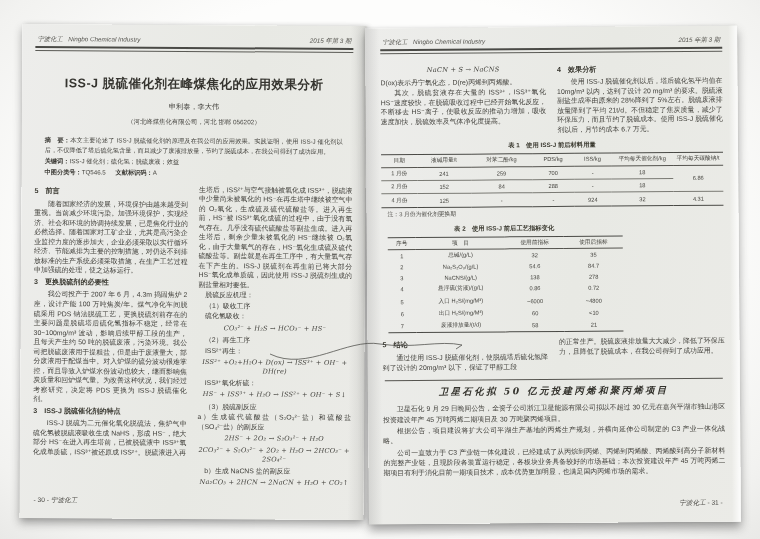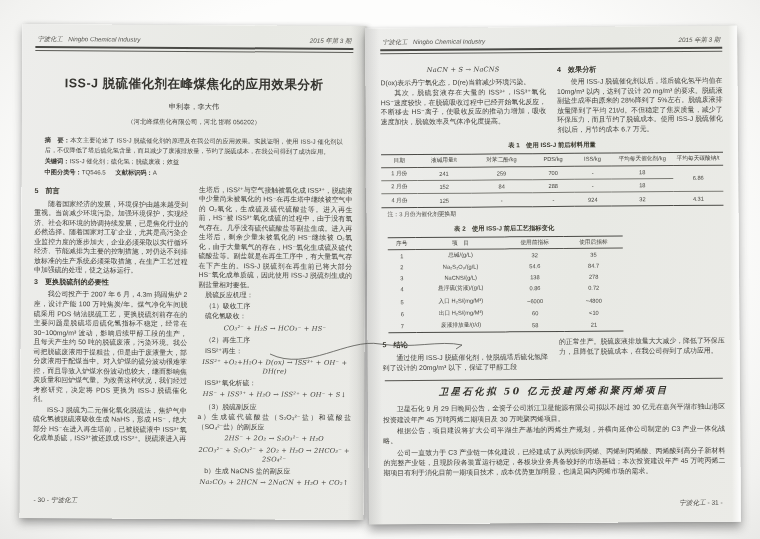--- a/index.html
+++ b/index.html
@@ -121,20 +121,21 @@
         <b style="margin-left:8px;">文献标识码：</b><span>A</span>
       </div>
     </div>
 
     <div class="cols">
       <div class="col">
         <div class="sec-h">5　前言</div>
         <p class="para">随着国家经济的发展，环境保护由越来越受到重视。当前减少环境污染。加强环境保护，实现经济、社会和环境的协调持续发展，已是焦化行业的必然选择。随着国家对工矿企业，尤其是高污染企业监控力度的逐步加大，企业必须采取以实行循环经济、节能减排为主要的控制措施，对仍达不到排放标准的生产系统必须采取措施，在生产工艺过程中加强硫的处理，使之达标运行。</p>
         <div class="sec-h">3　更换脱硫剂的必要性</div>
         <p class="para">我公司投产于 2007 年 6 月，4.3m 捣固焦炉 2 座，设计产能 100 万吨焦炭/年。煤气净化车间脱硫采用 PDS 钠法脱硫工艺，更换脱硫剂前存在的主要问题是脱硫塔后硫化氢指标不稳定，经常在 30~100mg/m³ 波动，影响后续甲醇工段的生产，且每天产生约 50 吨的脱硫废液，污染环境。我公司把脱硫废液用于提粗盐，但是由于废液量大，部分废液用于配煤当中。对入炉煤的硫分波动很难掌控，而且导致入炉煤水份波动也较大，继而影响焦炭质量和回炉煤气量。为改善这种状况，我们经过考察研究，决定将 PDS 更换为 ISS-J 脱硫催化剂。</p>
+        <div class="sec-h">3　ISS-J 脱硫催化剂的特点</div>
         <p class="para">ISS-J 脱硫为二元催化氧化脱硫法，焦炉气中硫化氢被脱硫液吸收生成 NaHS，形成 HS⁻，绝大部分 HS⁻在进入再生塔前，已被脱硫液中 ISS³⁺氧化成单质硫，ISS³⁺被还原成 ISS²⁺。脱硫液进入再</p>
       </div>
       <div class="col">
         <p class="para-noindent">生塔后，ISS²⁺与空气接触被氧化成 ISS³⁺，脱硫液中少量尚未被氧化的 HS⁻在再生塔中继续被空气中的 O₂氧化，生成硫及硫代硫酸盐等。进入再生前，HS⁻被 ISS³⁺氧化成硫的过程中，由于没有氧气存在。几乎没有硫代硫酸盐等副盐生成。进入再生塔后，剩余少量未被氧化的 HS⁻继续被 O₂氧化，由于大量氧气的存在，HS⁻氧化生成硫及硫代硫酸盐等。副盐就是在再生工序中，有大量氧气存在下产生的。ISS-J 脱硫剂在再生前已将大部分 HS⁻氧化成单质硫，因此使用 ISS-J 脱硫剂生成的副盐量相对要低。</p>
         <p class="subline">脱硫反应机理：</p>
         <p class="subline">（1）吸收工序</p>
         <p class="subline">硫化氢吸收：</p>
         <div class="formula">CO₃²⁻ + H₂S → HCO₃⁻ + HS⁻</div>
         <p class="subline">（2）再生工序</p>
         <p class="subline">ISS²⁺再生：</p>
@@ -162,21 +163,21 @@
         <span>宁波化工</span>
         <span class="en">Ningbo Chemical Industry</span>
       </span>
       <span class="issue">2015 年第 3 期</span>
     </div>
     <div class="headrule"></div>
 
     <div class="cols" style="margin-top:10px;">
       <div class="col">
         <div class="formula">NaCN + S → NaCNS</div>
-        <p class="para-noindent">D(ox)表示丹宁氧化态，D(re)当前减少环境污染。</p>
+        <p class="para-noindent">D(ox)表示丹宁氧化态，D(re)丙烯到丙烯酸。</p>
         <p class="para">其次，脱硫贫液存在大量的 ISS³⁺，ISS³⁺氧化 HS⁻速度较快，在脱硫吸收过程中已经开始氧化反应，不断移去 HS⁻离子，使吸收反应的推动力增加，吸收速度加快，脱硫效率及气体净化度提高。</p>
       </div>
       <div class="col">
         <div class="sec-h">4　效果分析</div>
         <p class="para">使用 ISS-J 脱硫催化剂以后，塔后硫化氢平均值在 10mg/m³ 以内，达到了设计 20 mg/m³ 的要求。脱硫液副盐生成率由原来的 28%降到了 5%左右。脱硫废液排放量降到了平均 21t/d。不但稳定了焦炭质量，减少了环保压力，而且节约了脱硫成本。使用 ISS-J 脱硫催化剂以后，月节约成本 6.7 万元。</p>
       </div>
     </div>
 
     <div class="tbl-caption">表 1　使用 ISS-J 前后材料用量</div>
     <table class="paper t1">

